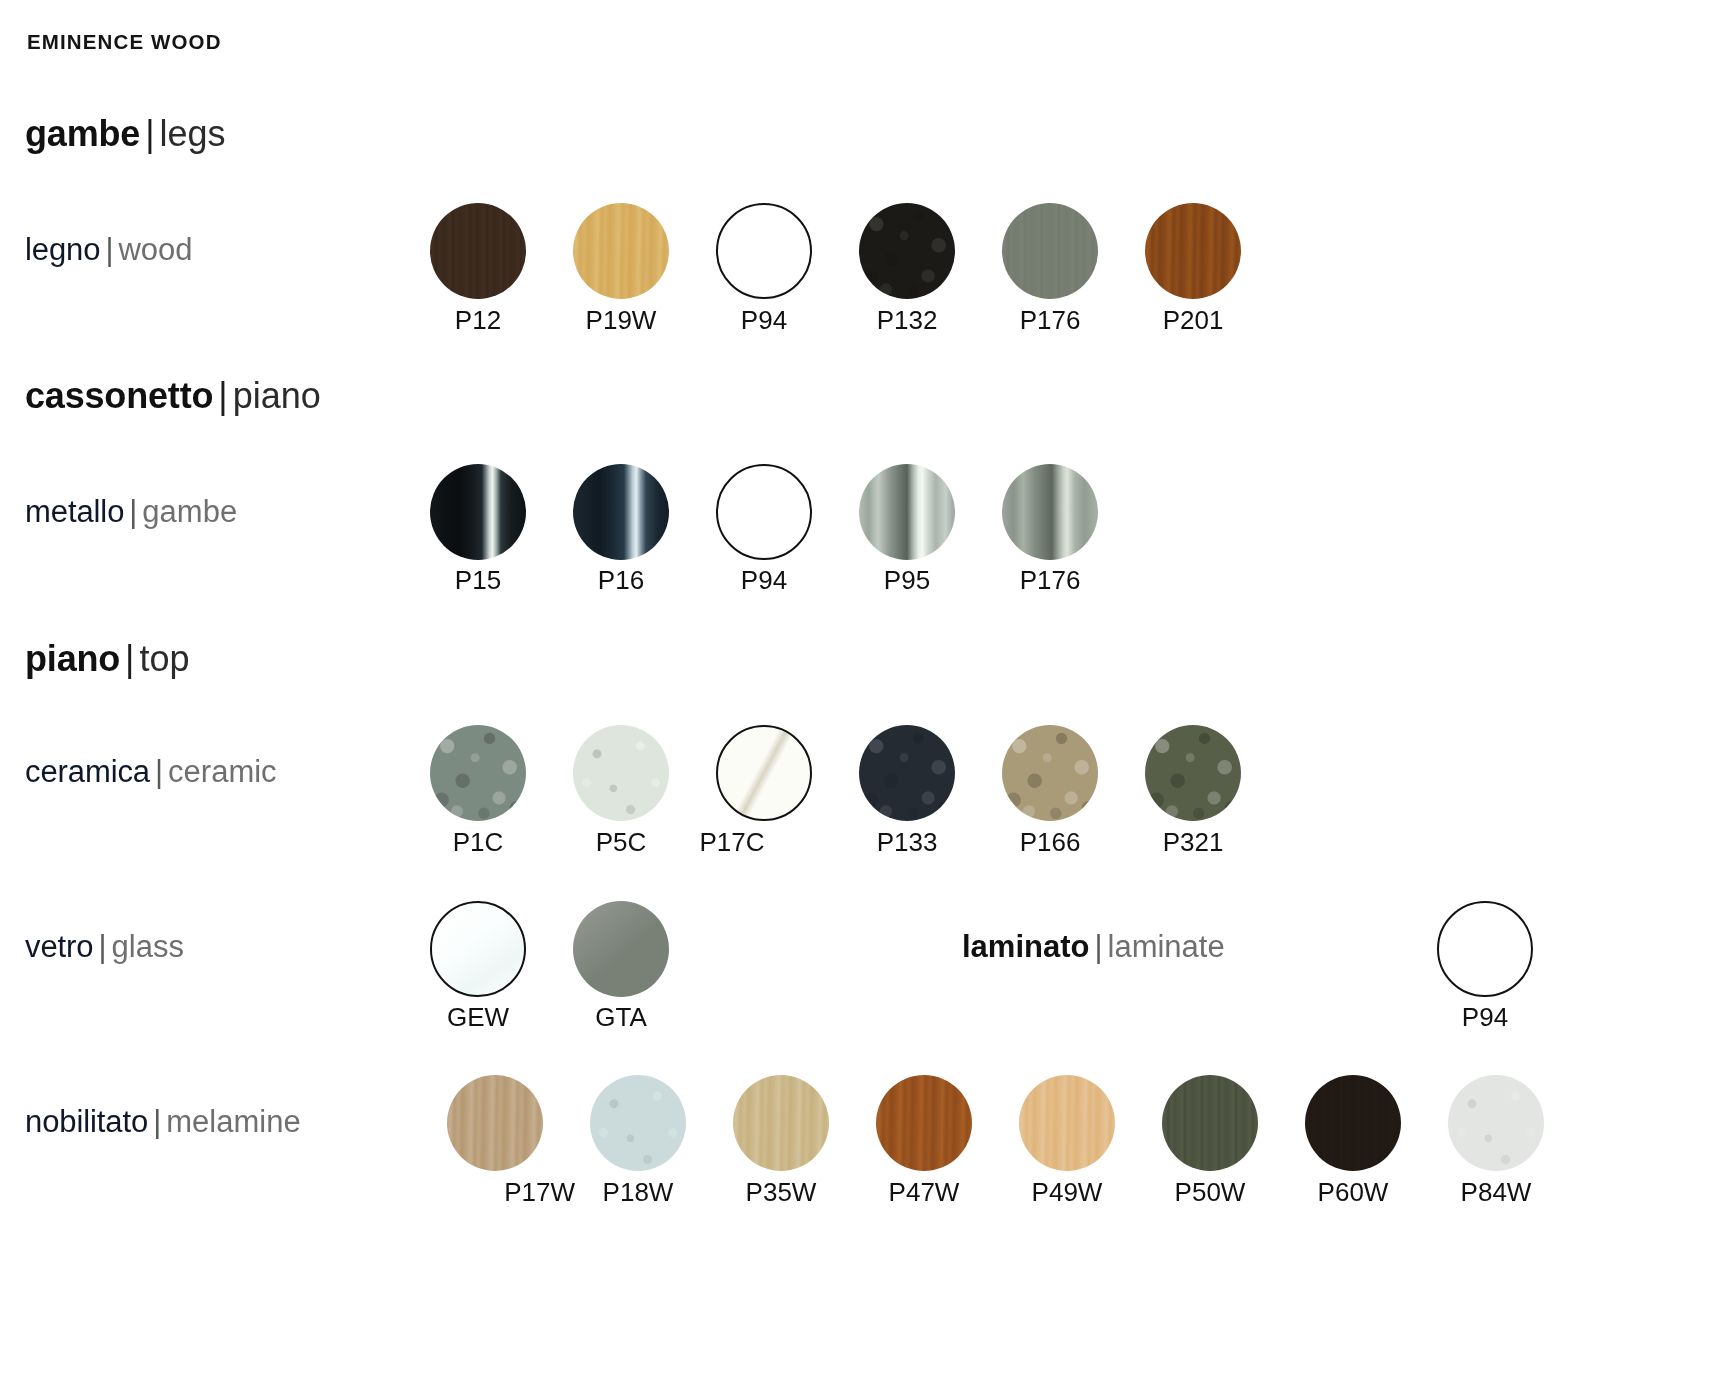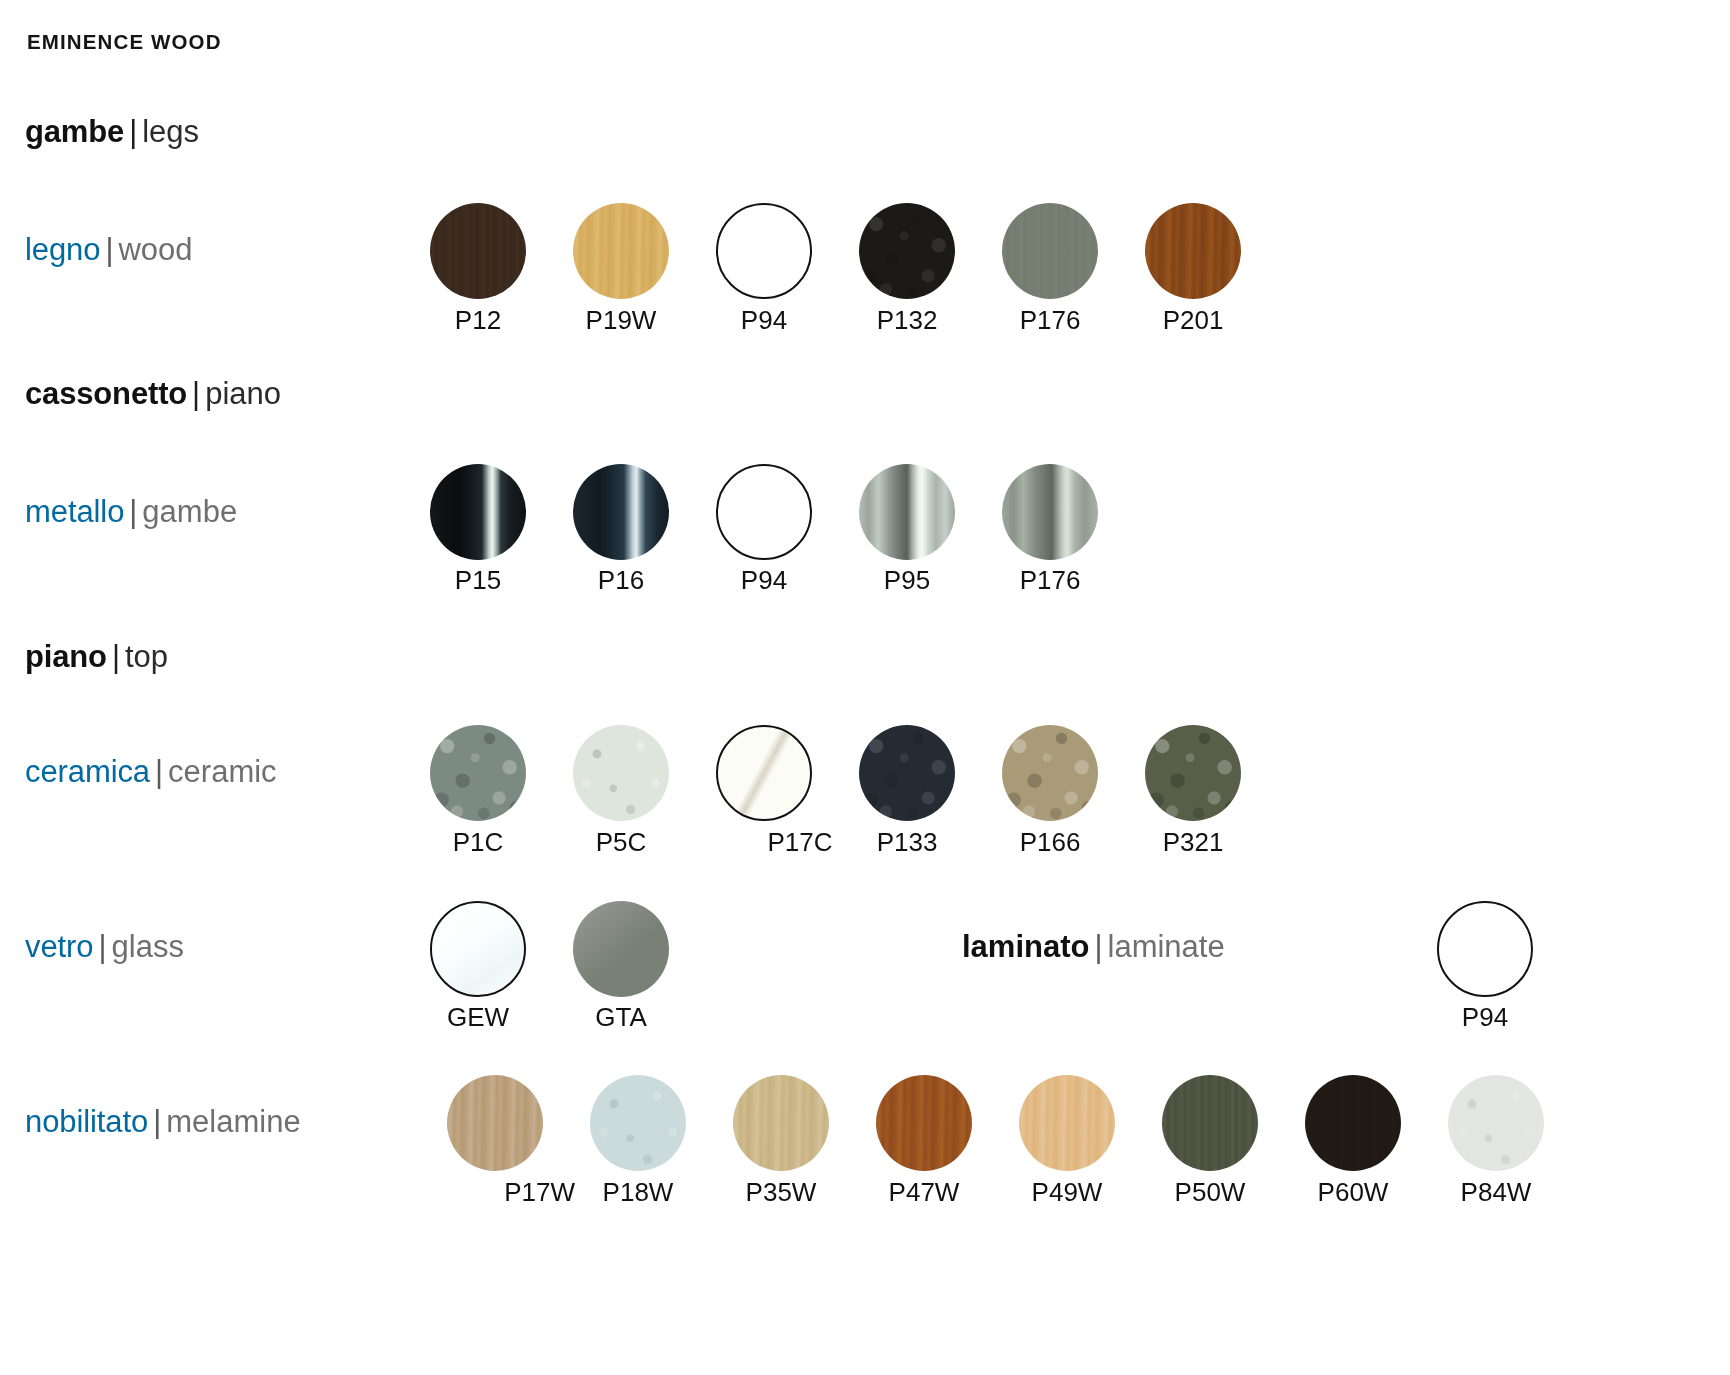--- a/index.html
+++ b/index.html
@@ -28,39 +28,39 @@
     font-weight: 700;
     letter-spacing: 0.055em;
     color: #141414;
     white-space: nowrap;
   }
 
   
   .section-heading {
     position: absolute;
     left: 25px;
-    font-size: 31px;
+    font-size: 36px;
     line-height: 1;
     white-space: nowrap;
     color: #111111;
   }
   .section-heading .it { font-weight: 700; letter-spacing: -0.005em; }
   .section-heading .sep { font-weight: 300; color: #1d1d1d; padding: 0 5px; }
   .section-heading .en { font-weight: 300; color: #2b2b2b; }
 
   
   .row-label {
     position: absolute;
     left: 25px;
     font-size: 31px;
     line-height: 1;
     white-space: nowrap;
     color: #111111;
   }
-  .row-label .it { font-weight: 400; color: #0369a1; letter-spacing: -0.003em; }
+  .row-label .it { font-weight: 400; color: #0f172a; letter-spacing: -0.003em; }
   .row-label .sep { font-weight: 300; color: #5a5a5a; padding: 0 5px; }
   .row-label .en { font-weight: 300; color: #6f6f6f; }
 
   
   .inline-label {
     position: absolute;
     font-size: 31px;
     line-height: 1;
     white-space: nowrap;
   }
@@ -264,21 +264,21 @@
   <div class="swatch-label" style="left:398px; top:827px;">P1C</div>
 
   <div class="swatch" style="left:573px; top:725px; background:#dee5dc;">
       <span class="tex speckle-fine"></span>
     </div>
   <div class="swatch-label" style="left:541px; top:827px;">P5C</div>
 
   <div class="swatch outlined" style="left:716px; top:725px; background:#fcfcf7;">
       <span class="tex" style="background:linear-gradient(118deg, rgba(190,180,150,0) 44%, rgba(175,165,135,0.45) 50%, rgba(190,180,150,0) 56%);"></span>
     </div>
-  <div class="swatch-label" style="left:720px; top:827px;">P17C</div>
+  <div class="swatch-label" style="left:652px; top:827px;">P17C</div>
 
   <div class="swatch" style="left:859px; top:725px; background:#242b33;">
       <span class="tex speckle" style="opacity:.45;"></span>
     </div>
   <div class="swatch-label" style="left:827px; top:827px;">P133</div>
 
   <div class="swatch" style="left:1002px; top:725px; background:#a99b78;">
       <span class="tex speckle"></span>
     </div>
   <div class="swatch-label" style="left:970px; top:827px;">P166</div>

